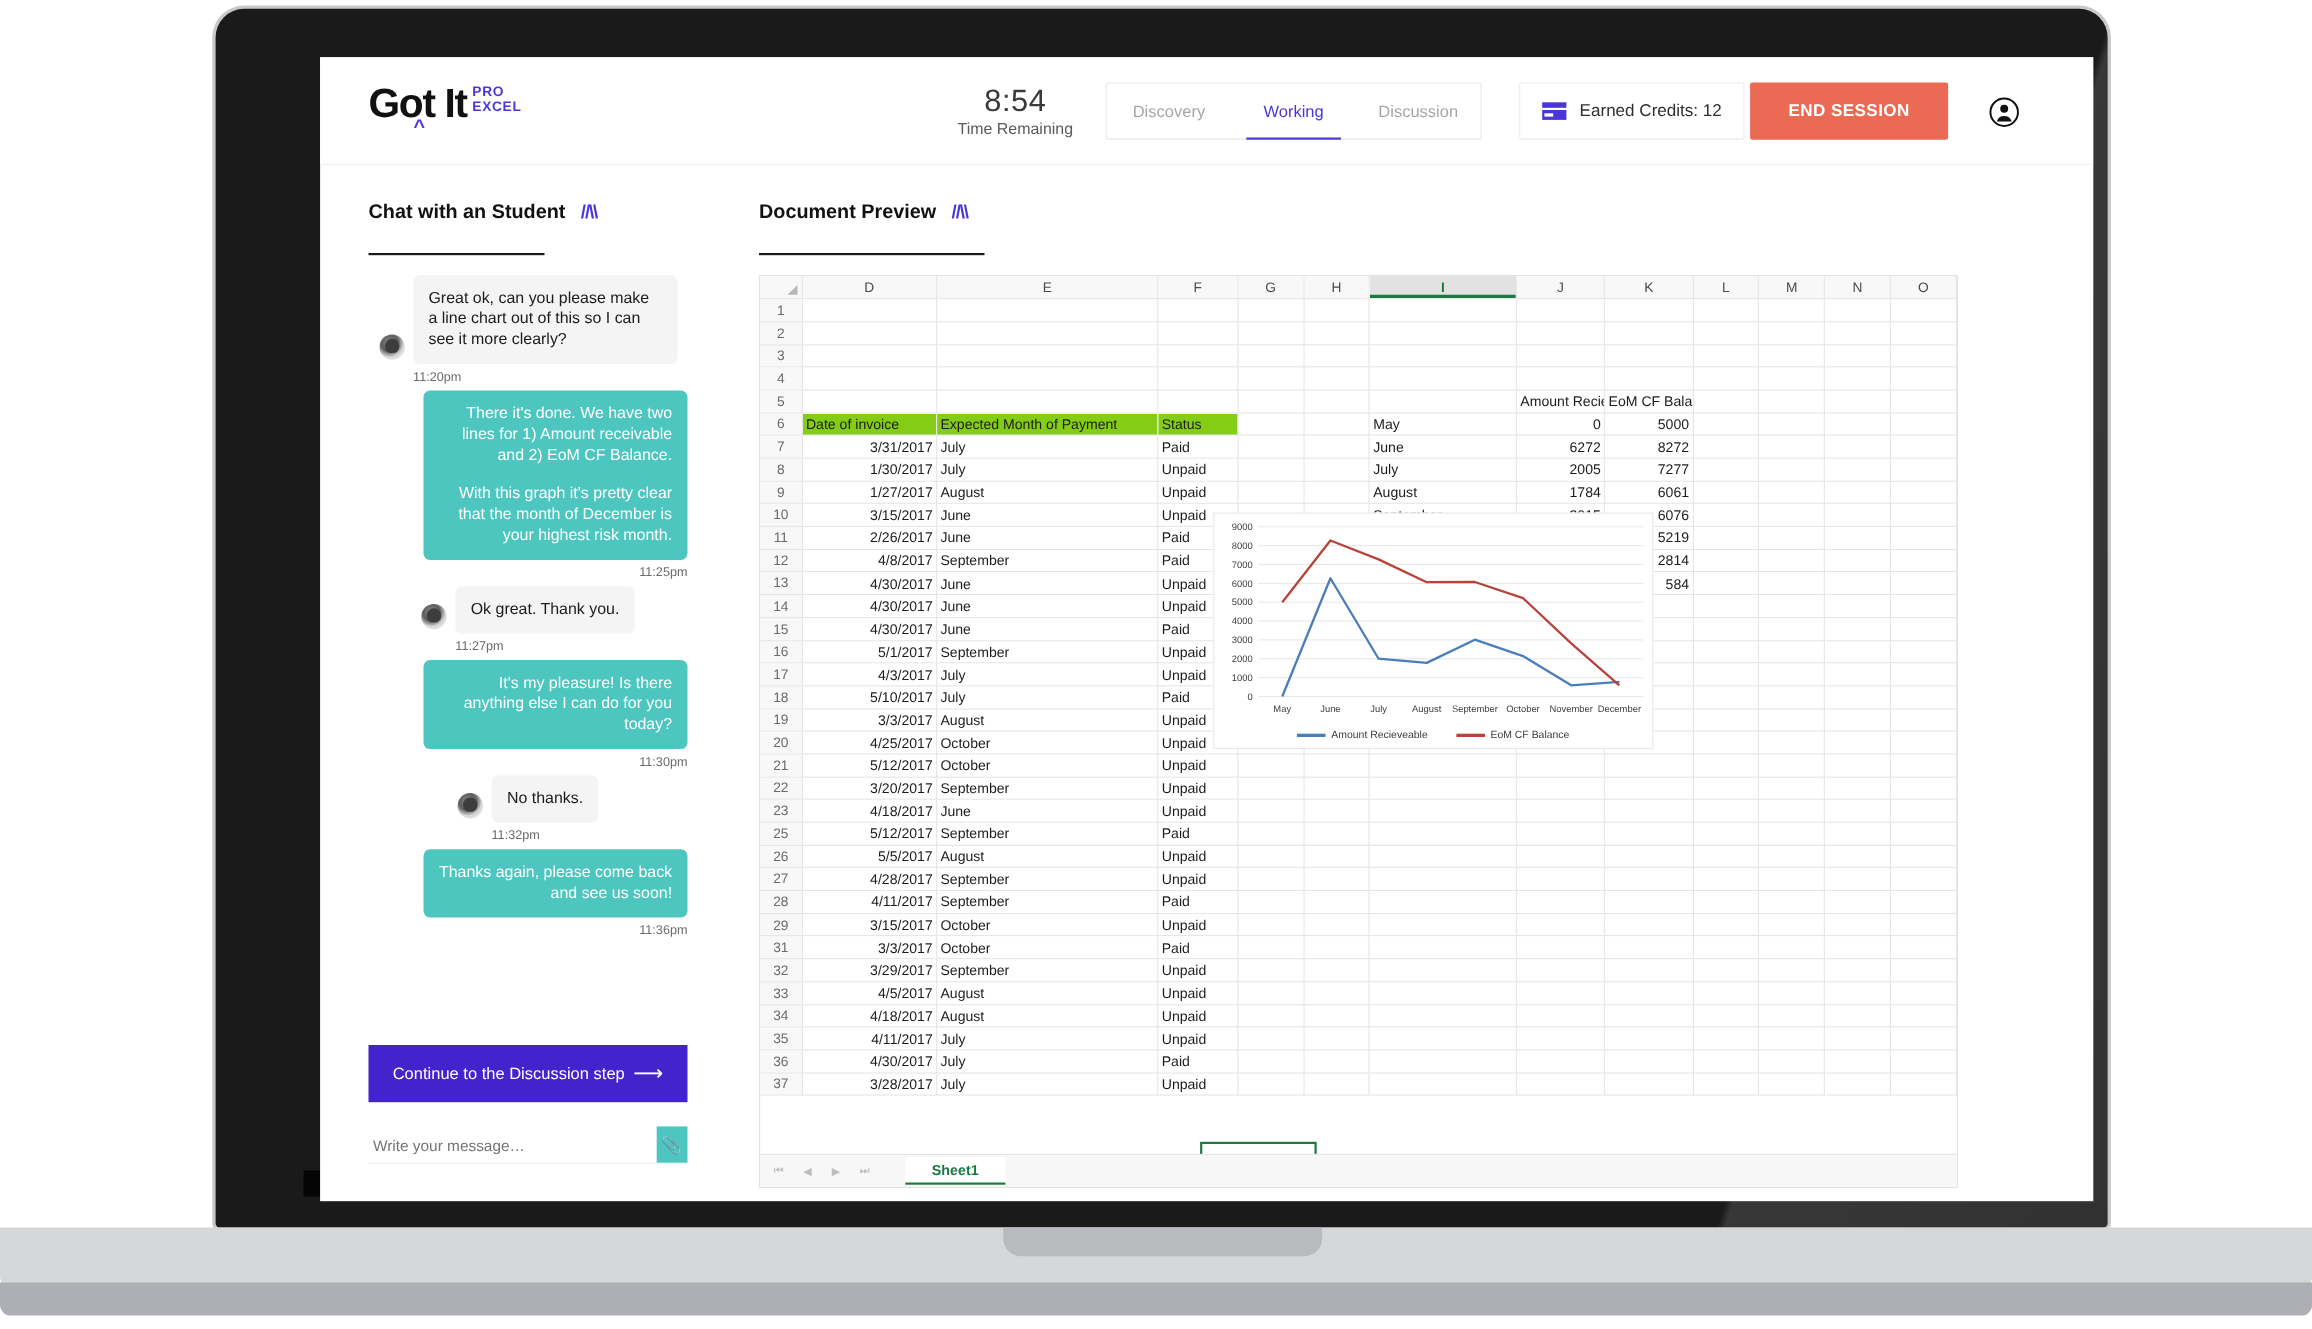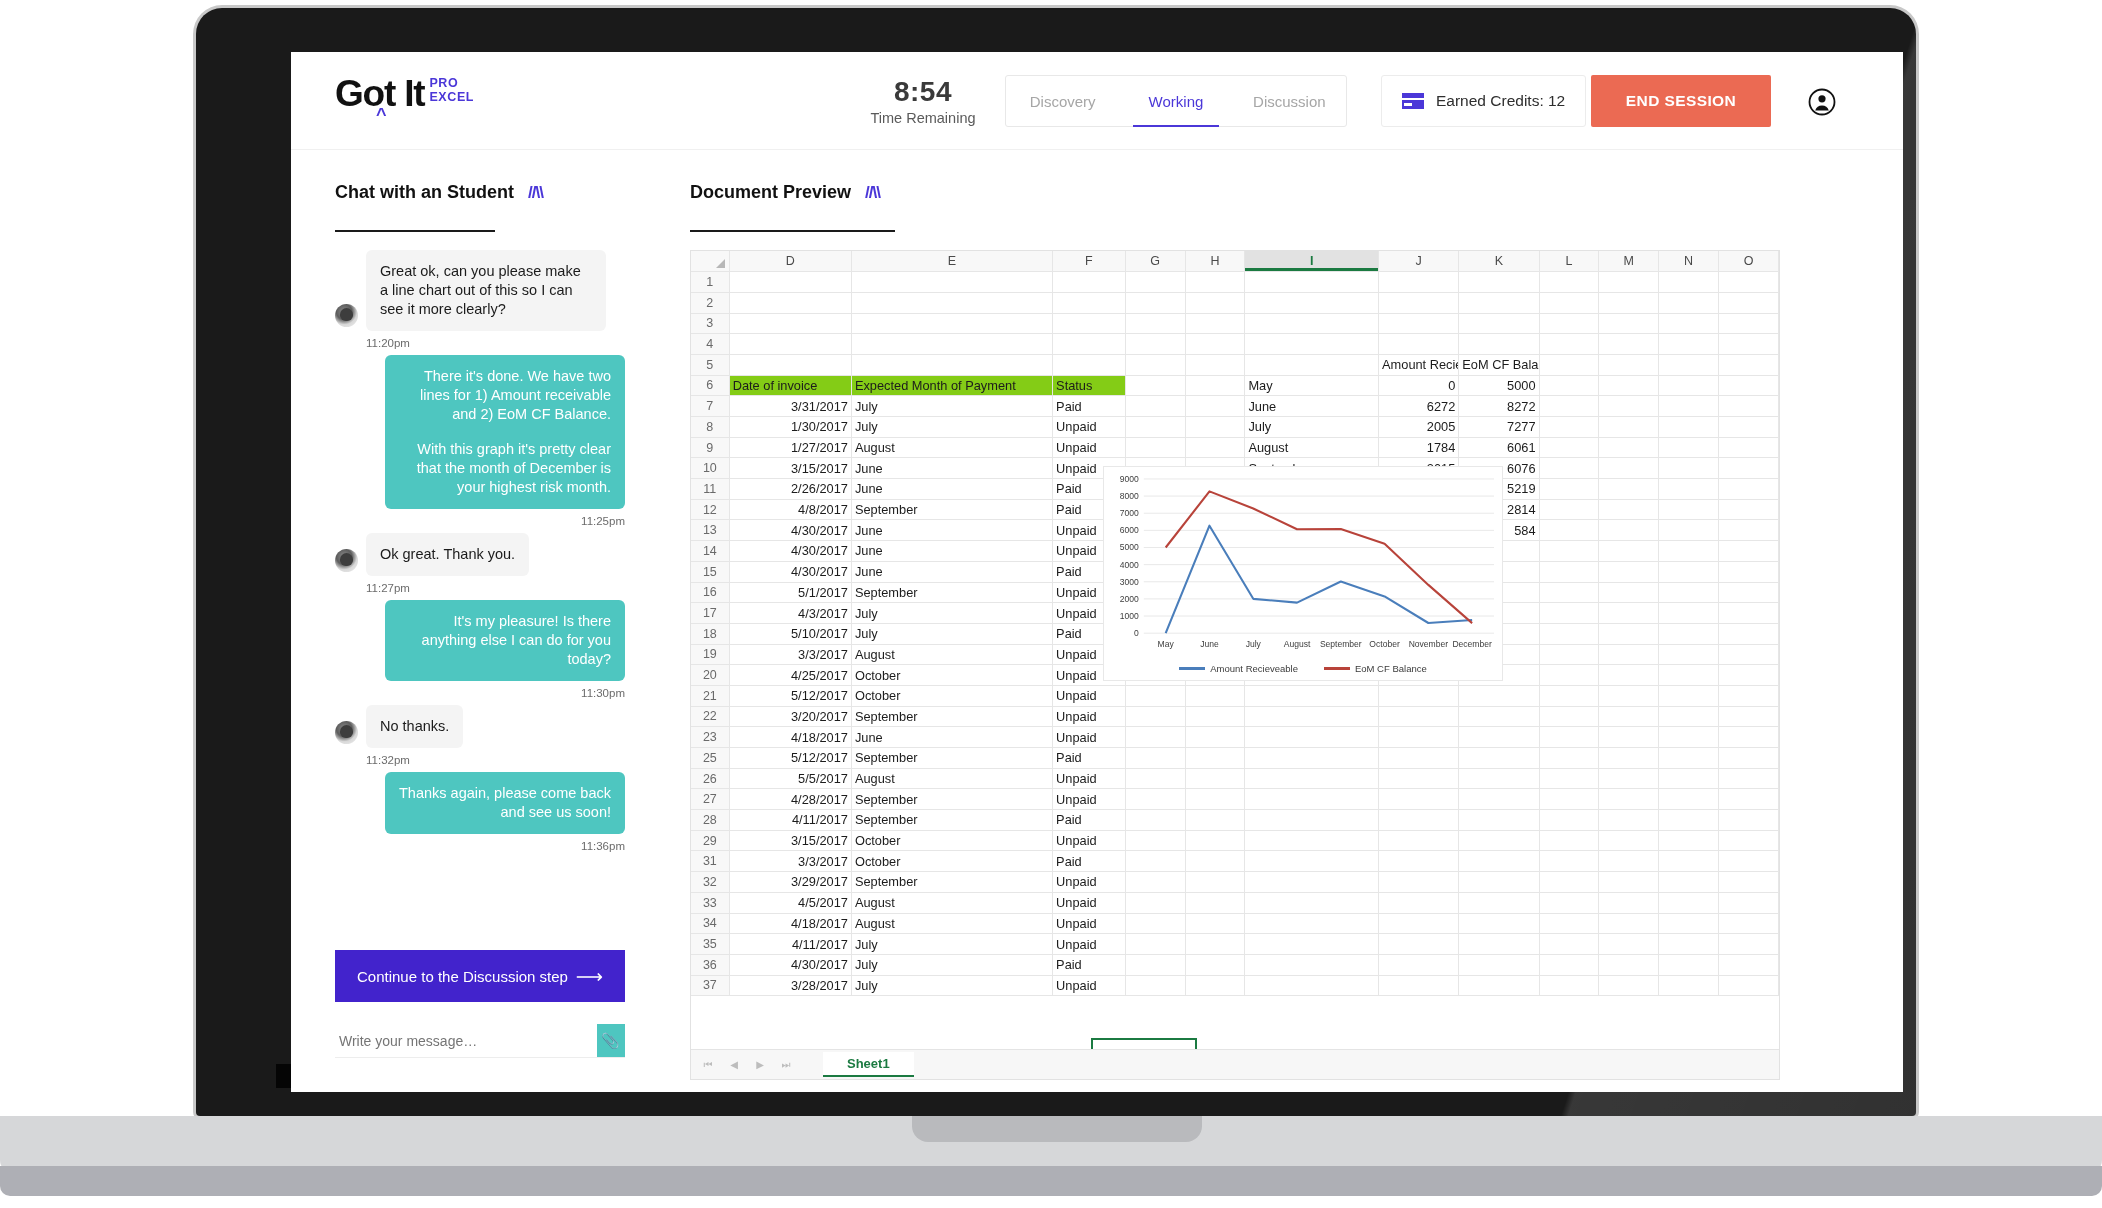--- a/index.html
+++ b/index.html
@@ -77,21 +77,21 @@
 
   .logo-wrap { position: absolute; left: 44px; top: 22px; display:flex; align-items:flex-start; }
   .logo-text {
     font-size: 37px; font-weight: 700; color: #111; letter-spacing: -1.2px;
     font-family: "Liberation Sans", sans-serif; line-height: 40px;
   }
   .logo-sub { margin-left: 5px; margin-top: 2px; color: #4b37d8; font-size: 12.5px; font-weight: 700; line-height: 14px; letter-spacing: .6px; }
   .logo-chev { position:absolute; left: 41px; top: 36px; color:#4b37d8; font-size: 18px; font-weight: 900; line-height: 10px; }
 
   .timer { position: absolute; left: 557px; top: 24px; width: 150px; text-align: center; }
-  .timer-num { font-size: 28px; color: #3a3a3a; font-weight: 700; letter-spacing: .5px; }
+  .timer-num { font-size: 28px; color: #3a3a3a; font-weight: 400; letter-spacing: .5px; }
   .timer-lbl { font-size: 14.5px; color: #5a5a5a; margin-top: 2px; }
 
   .tabs {
     position: absolute; left: 714px; top: 23px;
     width: 342px; height: 52px;
     border: 1px solid #e8e8e8; border-radius: 3px;
     display: flex; align-items: stretch;
   }
   .tab {
     flex: 1; display: flex; align-items: center; justify-content: center;
@@ -135,21 +135,21 @@
   .panel-title .slashes { color: #4b37d8; font-size: 17px; font-weight: 700; letter-spacing: -1px;}
   .panel-rule { margin-top: 27px; height: 2px; background: #1a1a1a; }
   .chat-col .panel-rule { width: 160px; }
   .doc-col  .panel-rule { width: 205px; }
 
   
   .chat-scroll {
     margin-top: 18px; width: 290px; height: 590px;
     position: relative;
   }
-  .msg-row { display: flex; margin-bottom: 6px; }
+  .msg-row { display: flex; margin-bottom: 6px; justify-content: center; }
   .msg-row.them { align-items: flex-end; }
   .msg-row.me { justify-content: flex-end; }
   .av {
     width: 23px; height: 23px; border-radius: 50%; flex: none;
     margin-right: 8px; margin-bottom: 22px;
     background: radial-gradient(circle at 40% 34%, #8e8e8e 0%, #5c5c5c 38%, #d8d8d8 62%, #f2f2f2 100%);
     overflow: hidden; position: relative;
   }
   .av::after {
     content:""; position:absolute; left:5px; top:4px; width:13px; height:13px;

